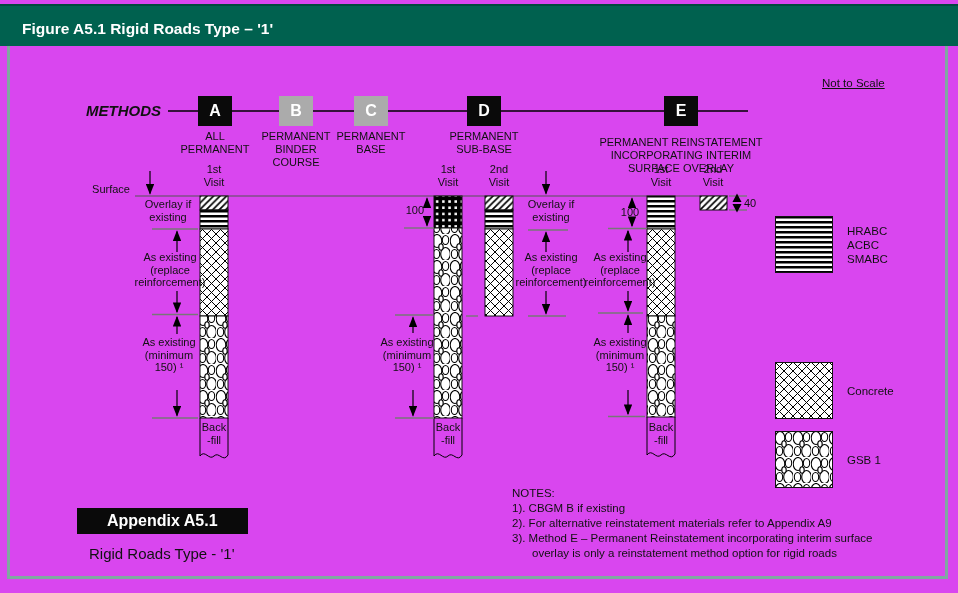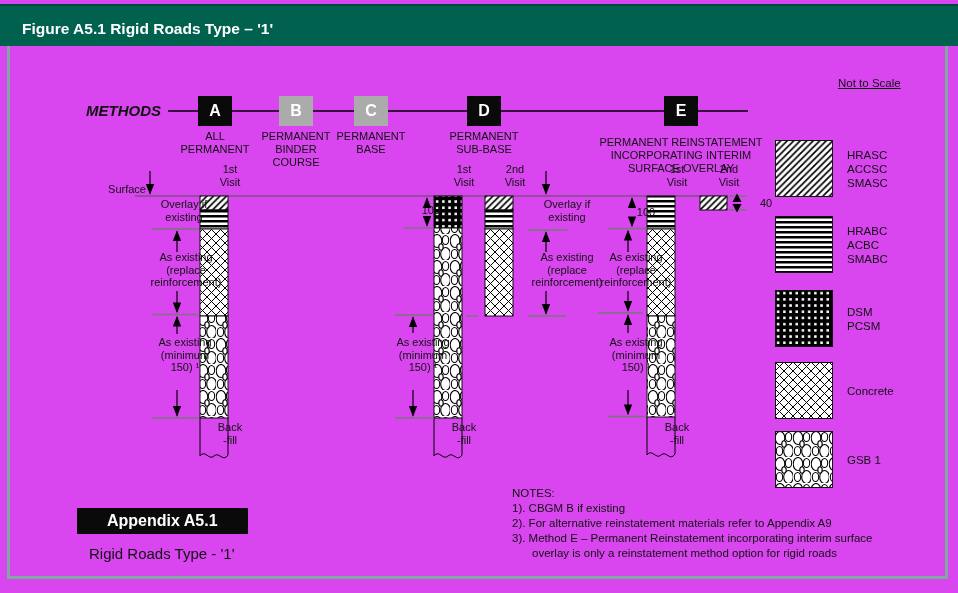--- a/index.html
+++ b/index.html
@@ -7,21 +7,21 @@
         font-family:"Liberation Sans",sans-serif;overflow:hidden;}
   
   .hdr{position:absolute;left:0;top:4px;width:958px;height:42px;background:#00614F;
        border-top:2px solid #004A3D;box-sizing:border-box;}
   .hdr-title{position:absolute;left:22px;top:14px;color:#fff;font-size:15.5px;font-weight:bold;}
   
   .frame{position:absolute;left:7px;top:46px;width:941px;height:533px;box-sizing:border-box;
          border-left:3px solid #7FA8A1;border-right:3px solid #7FA8A1;border-bottom:3px solid #7FA8A1;}
   
   .t{position:absolute;color:#111;}
-  .s{font-size:11px;line-height:12.5px;margin-left:16px;}
+  .s{font-size:11px;line-height:12.5px;}
   .c{text-align:center;white-space:pre-line;}
   .r{text-align:right;white-space:pre-line;}
   .u{text-decoration:underline;}
   .methods-label{font-size:15px;font-weight:bold;font-style:italic;}
   .mbox{position:absolute;width:34px;height:30px;display:flex;align-items:center;justify-content:center;
         color:#fff;font-weight:bold;font-size:16px;}
   .mbox.black{background:#0A0A0A;}
   .mbox.gray{background:#ABABAB;}
   .mlabel{font-size:11px;line-height:13px;}
   svg.canvas{position:absolute;left:0;top:0;}
@@ -237,43 +237,28 @@
 
   <div class="t s" style="left:744px;top:197px;">40</div>
 
   <div class="t s c" style="left:194px;top:421px;width:40px;">Back
 -fill</div>
   <div class="t s c" style="left:428px;top:421px;width:40px;">Back
 -fill</div>
   <div class="t s c" style="left:641px;top:421px;width:40px;">Back
 -fill</div>
 
-  <div class="lrow" style="top:140px;">
-    <svg width="58" height="57">
-      <rect x="0.5" y="0.5" width="57" height="56" fill="url(#p-hatch)" stroke="#111"></rect>
-      </svg>
-    <div class="llab">HRASC
-ACCSC
-SMASC</div>
-  </div>
   <div class="lrow" style="top:216px;">
     <svg width="58" height="57">
       <rect x="0.5" y="0.5" width="57" height="56" fill="url(#p-hstripe)" stroke="#111"></rect>
       </svg>
     <div class="llab">HRABC
 ACBC
 SMABC</div>
   </div>
-  <div class="lrow" style="top:290px;">
-    <svg width="58" height="57">
-      <rect x="0.5" y="0.5" width="57" height="56" fill="url(#p-dsm)" stroke="#111"></rect>
-      </svg>
-    <div class="llab">DSM
-PCSM</div>
-  </div>
   <div class="lrow" style="top:362px;">
     <svg width="58" height="57">
       <rect x="0.5" y="0.5" width="57" height="56" fill="url(#p-concrete)" stroke="#111"></rect>
       </svg>
     <div class="llab">Concrete</div>
   </div>
   <div class="lrow" style="top:431px;">
     <svg width="58" height="57">
       <rect x="0.5" y="0.5" width="57" height="56" fill="url(#p-gsb)" stroke="#111"></rect>
       </svg>

